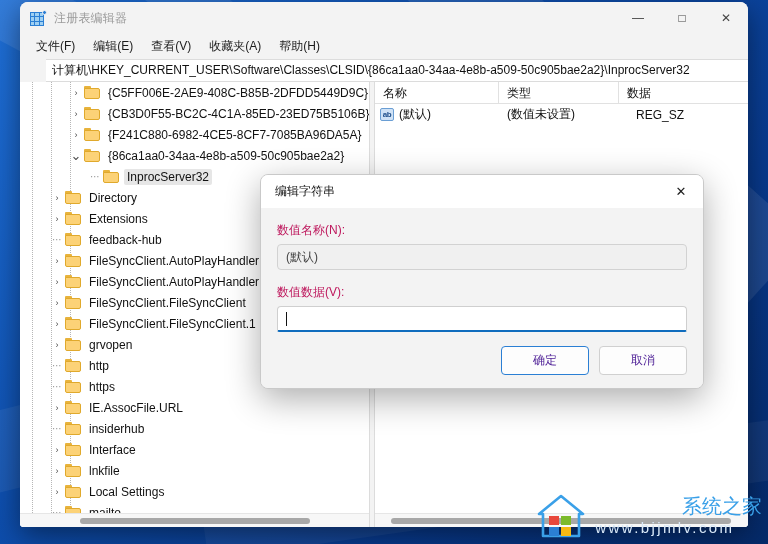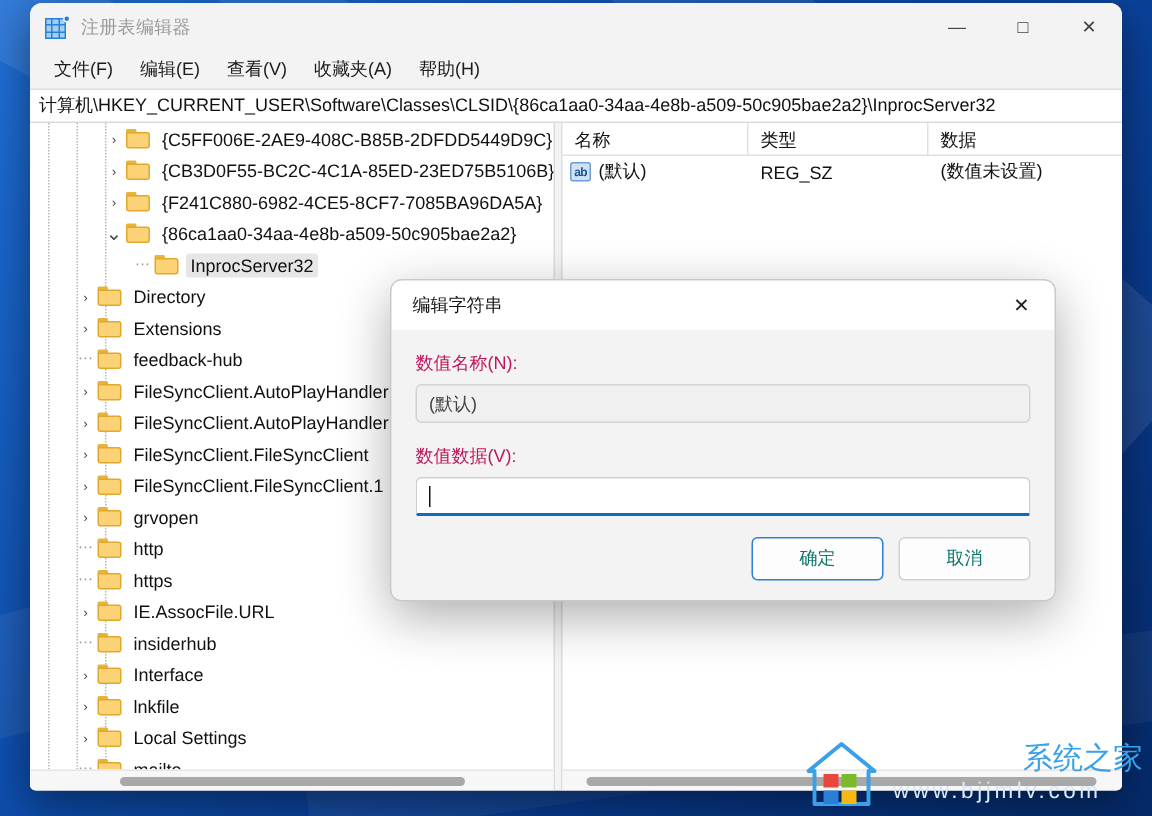--- a/index.html
+++ b/index.html
@@ -74,20 +74,21 @@
     font-size:12px; color:#1c1c1c; padding:3px 8px; border-radius:3px;
     white-space:nowrap;
   }
 
   
   #addrbar {
     height:23px; background:#ffffff;
     border-top:1px solid #dcdcdc; border-bottom:1px solid #dcdcdc;
     display:flex; align-items:center; padding-left:6px;
     flex:0 0 auto;
+    margin-left:26px;
   }
   #addrbar span { font-size:12px; color:#111; white-space:nowrap; }
 
   
   #content { flex:1 1 auto; display:flex; min-height:0; background:#f3f3f3; }
 
   
   #treepane {
     width:350px; flex:0 0 auto; background:#ffffff;
     border-right:1px solid #dcdcdc;
@@ -163,21 +164,21 @@
   .lrow .c.data { flex:1 1 auto; padding-left:8px; }
   .abicon {
     width:14px; height:13px; flex:0 0 auto; margin-right:5px;
     background:#cfe2f6; border:1px solid #6a9ed4; border-radius:2px;
     font-size:8px; line-height:11px; text-align:center; color:#21508c;
     font-weight:bold; letter-spacing:-0.5px;
   }
 
   
   #dialog {
-    position:absolute; left:240px; top:184px; width:444px; height:215px;
+    position:absolute; left:240px; top:172px; width:444px; height:215px;
     background:#f3f3f3; border:1px solid #c9c9c9; border-radius:8px;
     box-shadow:0 10px 34px rgba(0,0,0,0.32);
     display:flex; flex-direction:column; overflow:hidden;
     z-index:20;
   }
   #dlg-title {
     height:33px; background:#ffffff; display:flex; align-items:center;
     flex:0 0 auto; padding-left:14px;
   }
   #dlg-title .t { font-size:12px; color:#111; }
@@ -205,21 +206,21 @@
     animation:blink 1s step-end infinite;
   }
   @keyframes blink { 50% { opacity:0; } }
   #dlg-buttons {
     display:flex; justify-content:flex-end; gap:10px;
     padding:0 16px 16px 16px; flex:0 0 auto; background:#f3f3f3;
   }
   #dlg-buttons button {
     width:88px; height:29px; font-size:12px; border-radius:4px;
     font-family:"Liberation Sans","DejaVu Sans",sans-serif;
-    background:#fdfdfd; border:1px solid #d0d0d0; color:#0f766e;
+    background:#fdfdfd; border:1px solid #d0d0d0; color:#4c1d95;
   }
   #dlg-buttons button.default {
     border:1.5px solid #2b7fd4;
   }
 
   
   #watermark {
     position:absolute; right:6px; bottom:5px;
     display:flex; align-items:center; gap:9px; z-index:40;
     pointer-events:none;
@@ -466,22 +467,22 @@
         <div class="col-name">名称</div>
         <div class="col-type">类型</div>
         <div class="col-data">数据</div>
       </div>
       <div id="lrows">
           <div class="lrow">
             <div class="c name">
               <div class="abicon">ab</div>
               <span>(默认)</span>
             </div>
+            <div class="c data">(数值未设置)</div>
             <div class="c type">REG_SZ</div>
-            <div class="c data">(数值未设置)</div>
           </div>
         </div>
       <div class="hscroll">
         <div class="thumb" style="left:16px;width:340px;"></div>
       </div>
     </div>
   </div>
 
   <div id="dialog">
     <div id="dlg-title">

